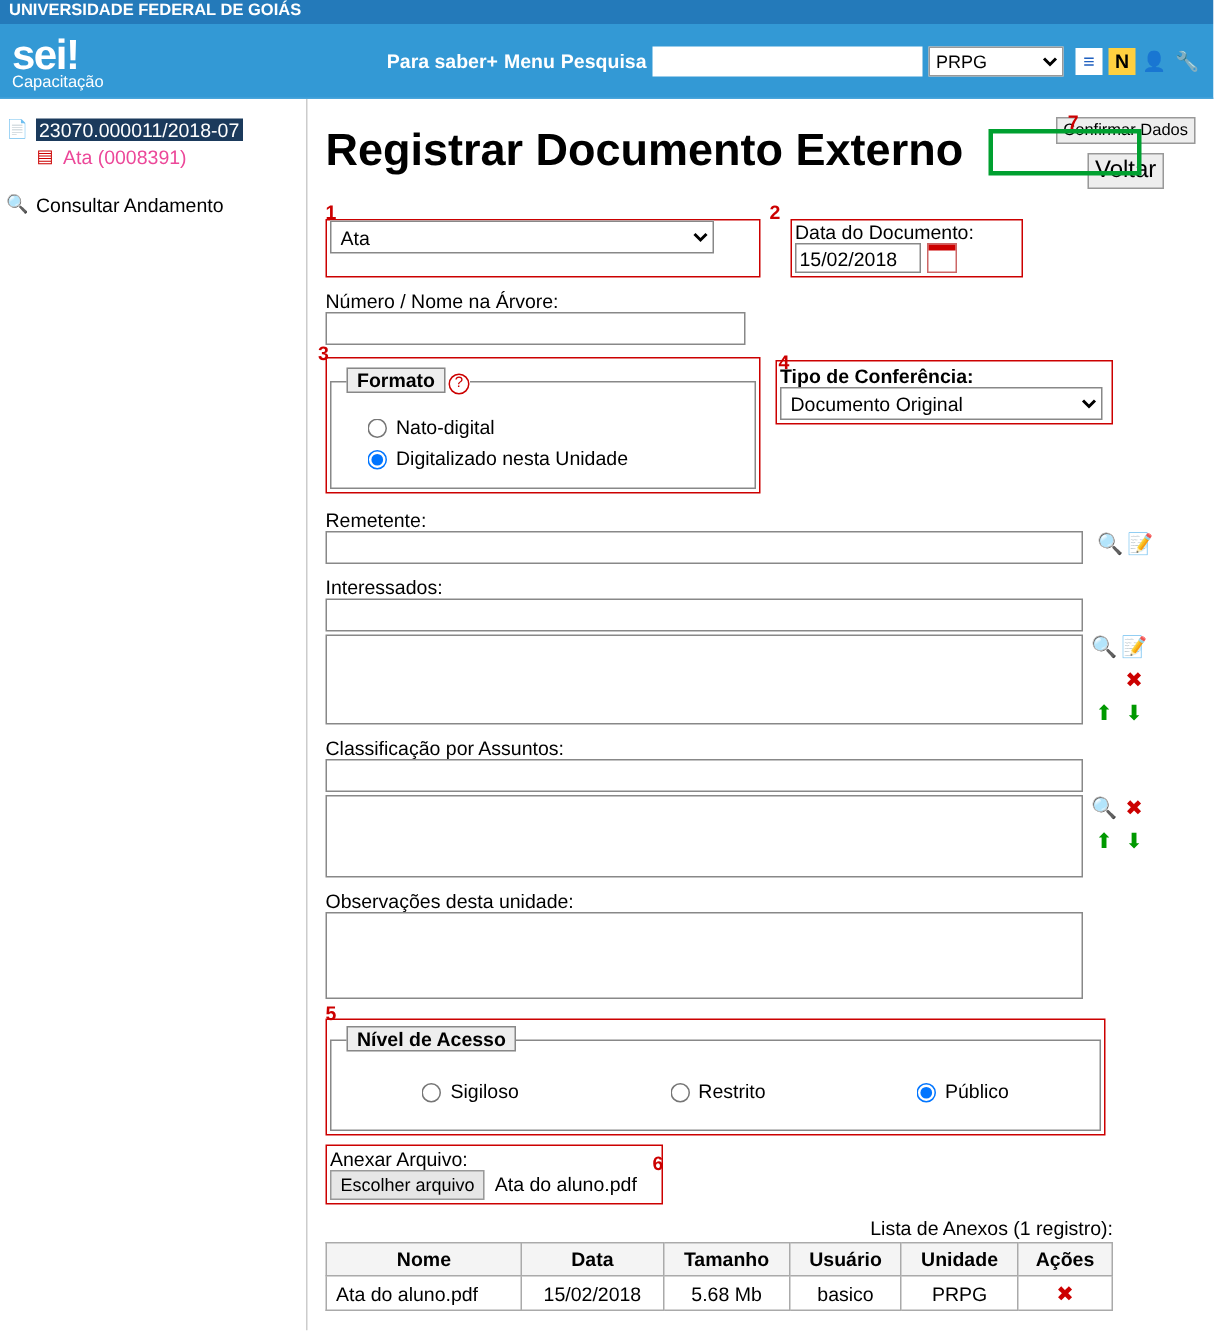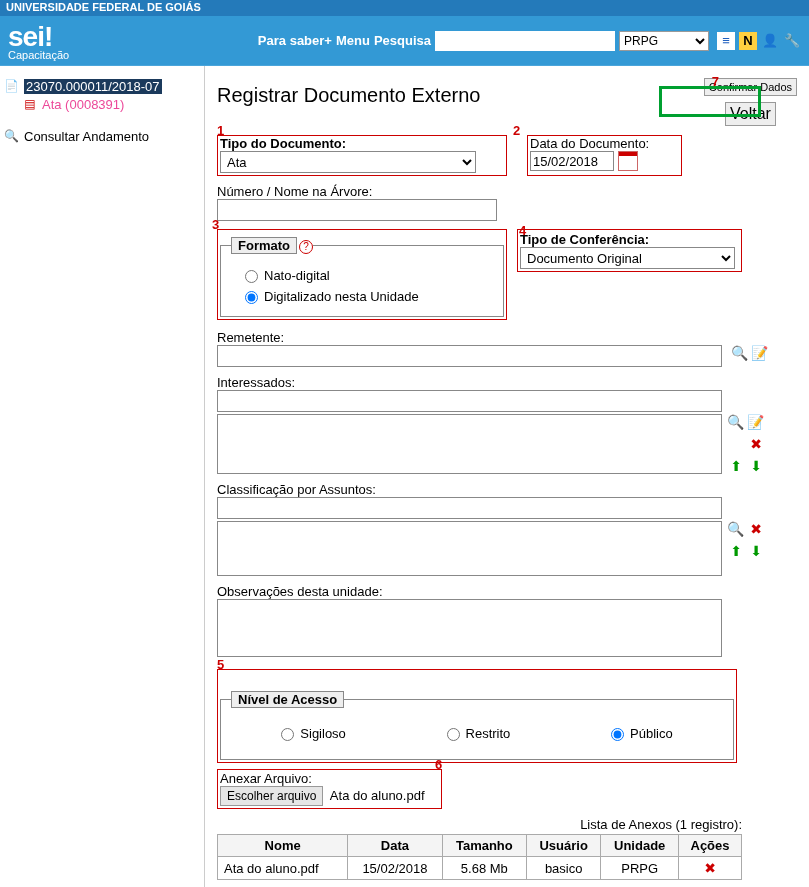--- a/index.html
+++ b/index.html
@@ -23,21 +23,21 @@
     .sidebar { width: 205px; border-right: 1px solid #ccc; padding: 12px 4px; font-size: 13px; }
     .proc-row { display: flex; align-items: center; gap: 4px; margin-bottom: 2px; }
     .proc-link { background: #1b3a5c; color: #fff; padding: 0 2px; }
     .doc-row { display: flex; align-items: center; gap: 4px; margin-left: 18px; margin-bottom: 16px; }
     .doc-link { color: #ec4899; }
     .consult-row { display: flex; align-items: center; gap: 4px; margin-top: 12px; }
     .consult-link { color: #000; }
     .tree-icon { width: 16px; height: 16px; display: inline-flex; align-items: center; justify-content: center; font-size: 12px; }
     
     .main { flex: 1; padding: 18px 12px 4px 12px; overflow-y: auto; position: relative; }
-    .page-title { font-size: 20px; font-weight: normal; margin-bottom: 0; }
+    .page-title { font-size: 30px; font-weight: bold; margin-bottom: 0; }
     .top-actions { position: absolute; top: 12px; right: 12px; display: flex; gap: 6px; align-items: center; flex-direction: column; }
     .btn-confirm { font-size: 11px; padding: 2px 4px; border: 1px solid #999; background: #eee; }
     .btn-voltar { font-size: 16px; padding: 2px 4px; border: 1px solid #999; background: #eee; }
     .green-box { position: absolute; border: 3px solid #00a030; top: 20px; right: 48px; width: 102px; height: 31px; pointer-events: none; }
     
     .marker { color: #c00; font-size: 13px; font-weight: bold; position: absolute; }
     
     .form { position: relative; margin-top: 28px; }
     .row1 { display: flex; gap: 20px; }
     .field { margin-bottom: 8px; }
@@ -63,21 +63,21 @@
     
     .wide-input { width: 505px; height: 22px; }
     .side-icons { display: inline-flex; gap: 4px; vertical-align: top; margin-left: 6px; }
     .side-icons-col { display: inline-flex; flex-direction: column; gap: 6px; margin-left: 6px; vertical-align: top; }
     .mini-icon { width: 16px; height: 16px; display: inline-flex; align-items: center; justify-content: center; font-size: 14px; cursor: pointer; }
     
     .listbox { width: 505px; height: 60px; border: 1px solid #888; background: #fff; overflow-y: scroll; }
     .listbox-small { width: 505px; height: 55px; border: 1px solid #888; background: #fff; overflow-y: scroll; }
     .textarea-obs { width: 505px; height: 58px; resize: none; }
     
-    .nivel-wrap { border: 1px solid #c00; padding: 20px 2px 2px 2px; width: 520px; margin-top: 6px; }
+    .nivel-wrap { border: 1px solid #c00; padding: 4px 2px 2px 2px; width: 520px; margin-top: 6px; }
     .nivel-fs { border: 1px solid #888; padding: 18px 10px 18px 10px; display: flex; justify-content: space-around; }
     .nivel-legend { font-size: 13px; font-weight: bold; background: #eee; padding: 0 6px; border: 1px solid #888; }
     
     .anexar-wrap { border: 1px solid #c00; padding: 1px 2px 2px 2px; width: 225px; margin-top: 6px; }
     .btn-file { font-size: 12px; padding: 2px 6px; border: 1px solid #999; background: #e6e6e6; }
     .file-name { font-size: 13px; margin-left: 2px; }
     
     .anexos-title { font-size: 13px; text-align: right; margin-top: 8px; width: 525px; }
     .anexos-table { border-collapse: collapse; width: 525px; margin-top: 2px; font-size: 13px; }
     .anexos-table th, .anexos-table td { border: 1px solid #aaa; padding: 3px 6px; text-align: center; background: #f4f4f4; }
@@ -134,21 +134,20 @@
     </div>
     <div class="green-box"></div>
     <span class="marker" style="top:8px;right:90px">7</span>
 
     <div class="form">
       <span class="marker" style="top:-12px;left:0px">1</span>
       <span class="marker" style="top:-12px;left:296px">2</span>
 
       <div class="row1">
         <div class="redgroup" style="width:290px">
-          <label class="label" style="font-weight:bold">Tipo do Documento:</label>
           <select class="select select-tipo" style="width:256px"><option>Ata</option></select>
         </div>
         <div class="redgroup" style="width:155px">
           <label class="label" style="font-weight:normal">Data do Documento:</label>
           <input class="input input-data" value="15/02/2018" style="">
           <span class="cal-icon"></span>
         </div>
       </div>
 
       <div class="field" style="margin-top:8px">

